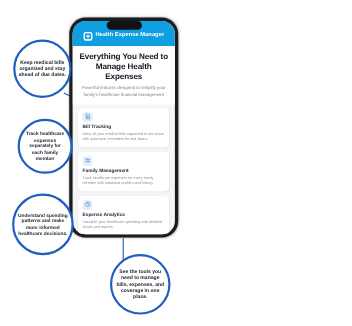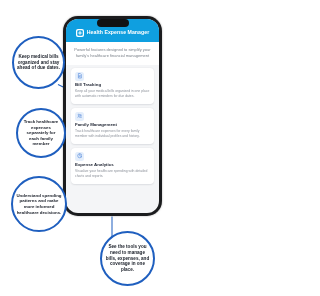--- a/index.html
+++ b/index.html
@@ -104,20 +104,21 @@
           <svg width="6" height="6" viewBox="0 0 24 24" aria-hidden="true">
             <rect x="1" y="1" width="22" height="22" rx="5" fill="#0f9fe0"></rect>
             <rect x="10" y="5" width="4" height="14" rx="1" fill="#ffffff"></rect>
             <rect x="5" y="10" width="14" height="4" rx="1" fill="#ffffff"></rect>
           </svg>
         </span>
         <span class="app-title">Health Expense Manager</span>
       </div>
 
       <div class="hero">
+        <h1>Everything You Need to Manage Health Expenses</h1>
         <p>Powerful features designed to simplify your family's healthcare financial management</p>
       </div>
 
       <div class="cards">
 
         <div class="card">
           <span class="card-ico">
             <svg width="5.5" height="5.5" viewBox="0 0 24 24" aria-hidden="true">
               <path d="M6 2h8l5 5v15H6z" fill="none" stroke="#2b6fd4" stroke-width="2"></path>
               <path d="M9 12h6M9 16h4" stroke="#2b6fd4" stroke-width="2" stroke-linecap="round"></path>

